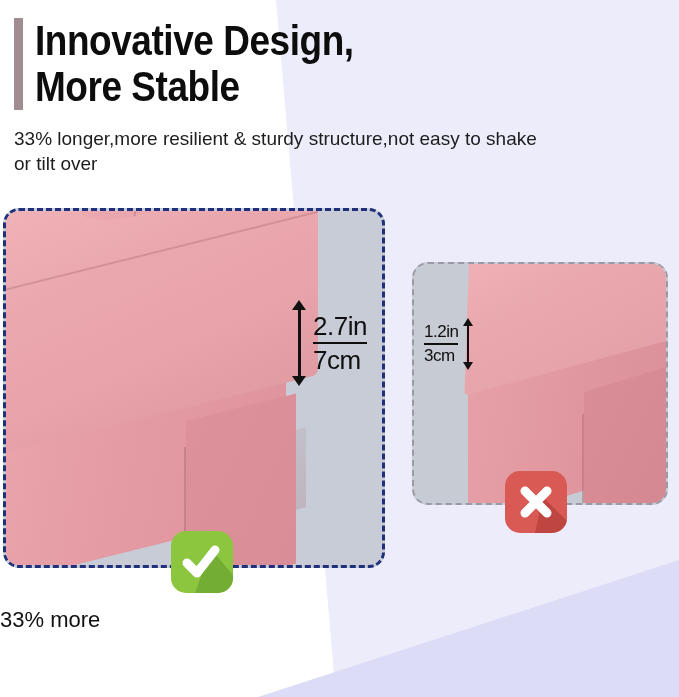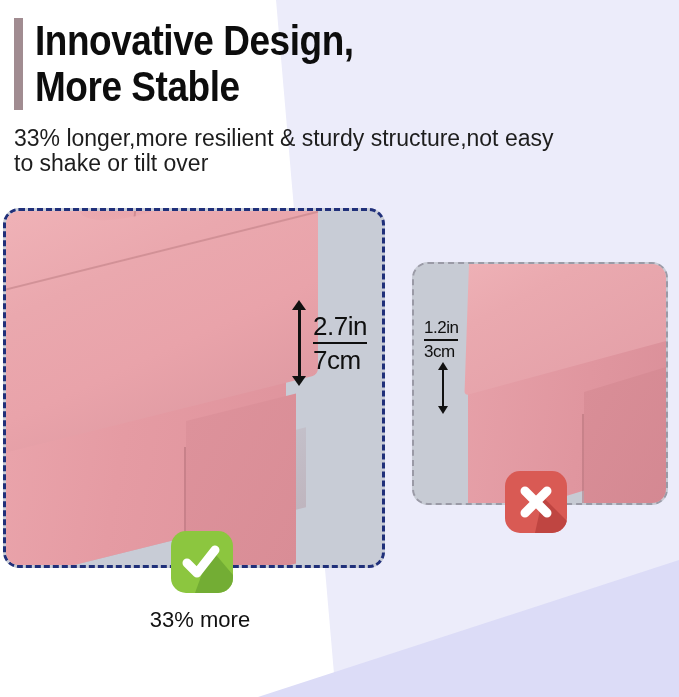--- a/index.html
+++ b/index.html
@@ -78,21 +78,21 @@
     font-size: 42px;
     line-height: 46px;
     letter-spacing: -0.5px;
     color: #0d0d0d;
     transform: scaleX(0.88);
     transform-origin: left center;
     white-space: pre-line;
   }
   .subtitle {
     margin: 16px 0 8px 14px;
-    font-size: 23px;
+    font-size: 19px;
     line-height: 25px;
     color: #1d1d1d;
     font-weight: 400;
     max-width: 540px;
     white-space: pre-line;
   }
 
   
   .panel {
     position: absolute;
@@ -316,21 +316,20 @@
   }
   .frac .bar {
     height: 2px;
     background: #0f0f0f;
     margin: 1px 0;
   }
 
   .measure-alt {
     left: 424px;
     top: 318px;
-    flex-direction: column;
   }
   .measure-alt .frac {
     margin-left: 0;
     margin-right: 5px;
     font-size: 17px;
     line-height: 20px;
   }
   .measure-alt .arrow-v {
     width: 11px;
     height: 52px;
@@ -366,21 +365,21 @@
     left: 505px;
     top: 471px;
     background: #d95a54;
   }
 
   .caption {
     position: absolute;
     left: 0;
     top: 607px;
     width: 400px;
-    text-align: center;
+    text-align: left;
     font-size: 22px;
     color: #111;
     z-index: 10;
   }
 </style>
 </head>
 <body>
 
 <div id="infographic">
 

